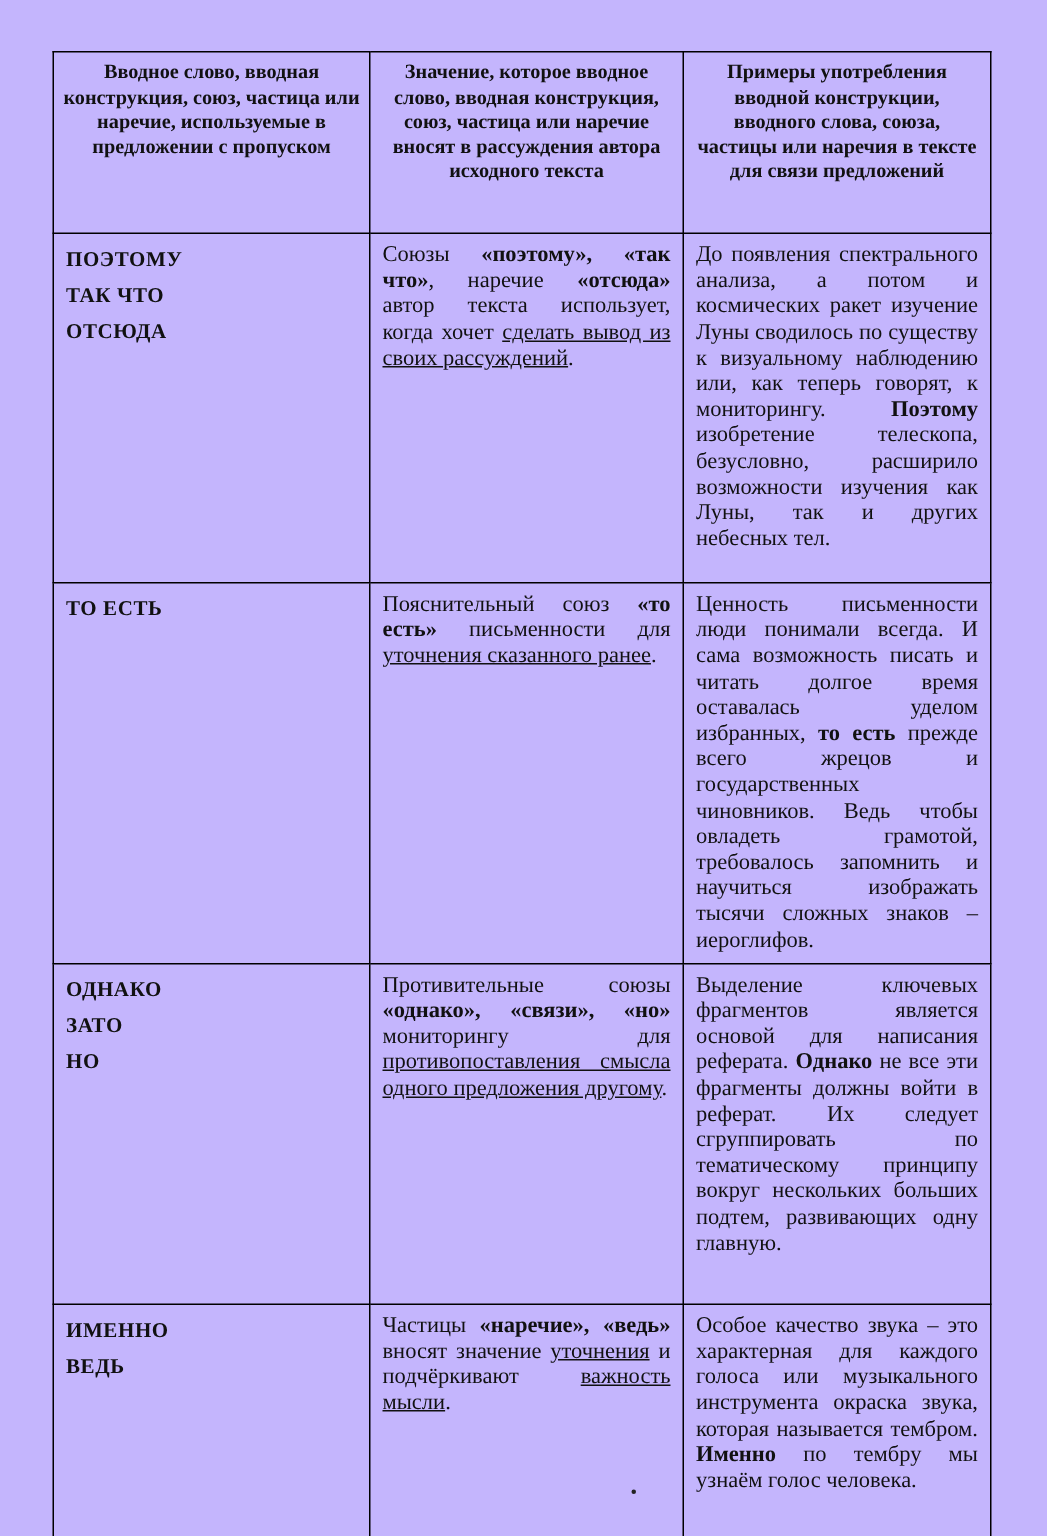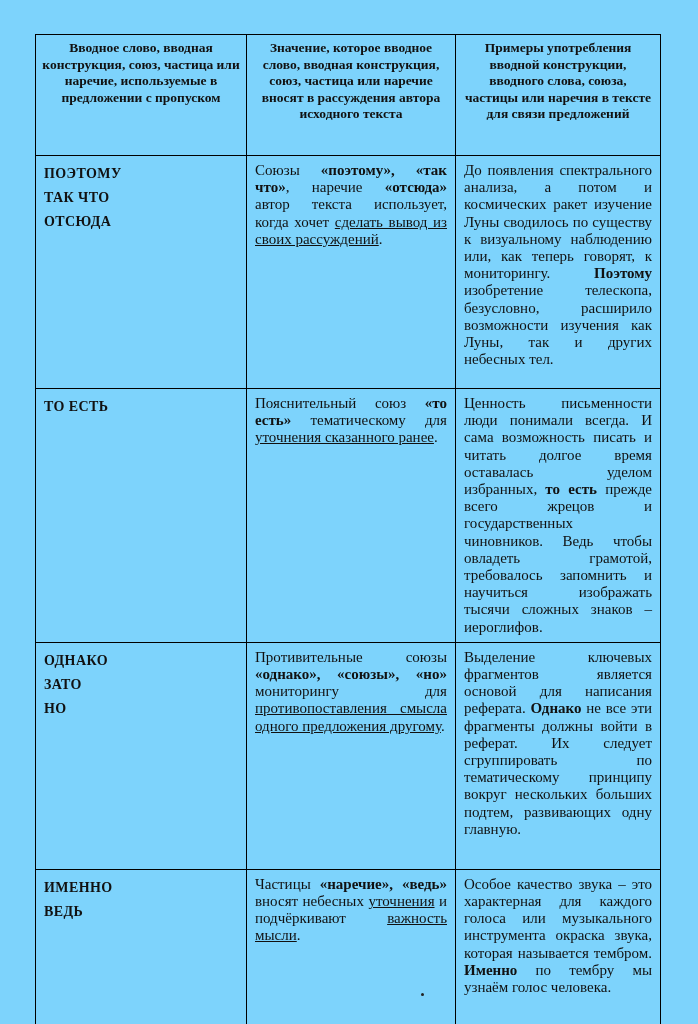--- a/index.html
+++ b/index.html
@@ -6,21 +6,21 @@
   body {
     width: 698px; height: 1024px;
     background: #ffffff;
     font-family: "Liberation Serif", serif;
     color: #111111;
     position: relative;
     overflow: hidden;
   }
   .page {
     position: absolute; inset: 0;
-    background: #7dd3fc;
+    background: #c4b5fd;
   }
   table.doc-table {
     position: absolute;
     left: 35px; top: 34px;
     width: 625px;
     border-collapse: collapse;
     table-layout: fixed;
   }
   .doc-table th, .doc-table td {
     border: 1.6px solid #000000;
@@ -81,32 +81,32 @@
     </tr>
     <tr class="r1">
       <td class="term-cell">ПОЭТОМУ
 ТАК ЧТО
 ОТСЮДА</td>
       <td class="body-text"><span>Союзы </span><span class="b">«поэтому», «так что»</span><span>, наречие </span><span class="b">«отсюда»</span><span> автор текста использует, когда хочет </span><span class="u">сделать вывод из своих рассуждений</span><span>.</span></td>
       <td class="body-text"><span>До появления спектрального анализа, а потом и космических ракет изучение Луны сводилось по существу к визуальному наблюдению или, как теперь говорят, к мониторингу. </span><span class="b">Поэтому</span><span> изобретение телескопа, безусловно, расширило возможности изучения как Луны, так и других небесных тел.</span></td>
     </tr>
     <tr class="r2">
       <td class="term-cell">ТО ЕСТЬ</td>
-      <td class="body-text"><span>Пояснительный союз </span><span class="b">«то есть»</span><span> тематическому для </span><span class="u">уточнения сказанного ранее</span><span>.</span></td>
+      <td class="body-text"><span>Пояснительный союз </span><span class="b">«то есть»</span><span> письменности для </span><span class="u">уточнения сказанного ранее</span><span>.</span></td>
       <td class="body-text"><span>Ценность письменности люди понимали всегда. И сама возможность писать и читать долгое время оставалась уделом избранных, </span><span class="b">то есть</span><span> прежде всего жрецов и государственных чиновников. Ведь чтобы овладеть грамотой, требовалось запомнить и научиться изображать тысячи сложных знаков – иероглифов.</span></td>
     </tr>
     <tr class="r3">
       <td class="term-cell">ОДНАКО
 ЗАТО
 НО</td>
-      <td class="body-text"><span>Противительные союзы </span><span class="b">«однако», «союзы», «но»</span><span> мониторингу для </span><span class="u">противопоставления смысла одного предложения другому</span><span>.</span></td>
+      <td class="body-text"><span>Противительные союзы </span><span class="b">«однако», «связи», «но»</span><span> мониторингу для </span><span class="u">противопоставления смысла одного предложения другому</span><span>.</span></td>
       <td class="body-text"><span>Выделение ключевых фрагментов является основой для написания реферата. </span><span class="b">Однако</span><span> не все эти фрагменты должны войти в реферат. Их следует сгруппировать по тематическому принципу вокруг нескольких больших подтем, развивающих одну главную.</span></td>
     </tr>
     <tr class="r4">
       <td class="term-cell">ИМЕННО
 ВЕДЬ</td>
-      <td class="body-text"><span>Частицы </span><span class="b">«наречие», «ведь»</span><span> вносят небесных </span><span class="u">уточнения</span><span> и подчёркивают </span><span class="u">важность мысли</span><span>.</span></td>
+      <td class="body-text"><span>Частицы </span><span class="b">«наречие», «ведь»</span><span> вносят значение </span><span class="u">уточнения</span><span> и подчёркивают </span><span class="u">важность мысли</span><span>.</span></td>
       <td class="body-text"><span>Особое качество звука – это характерная для каждого голоса или музыкального инструмента окраска звука, которая называется тембром. </span><span class="b">Именно</span><span> по тембру мы узнаём голос человека.</span></td>
     </tr>
   </tbody>
     </table>
   <div class="artifact-dot"></div>
 </div>
 
 </body></html>

